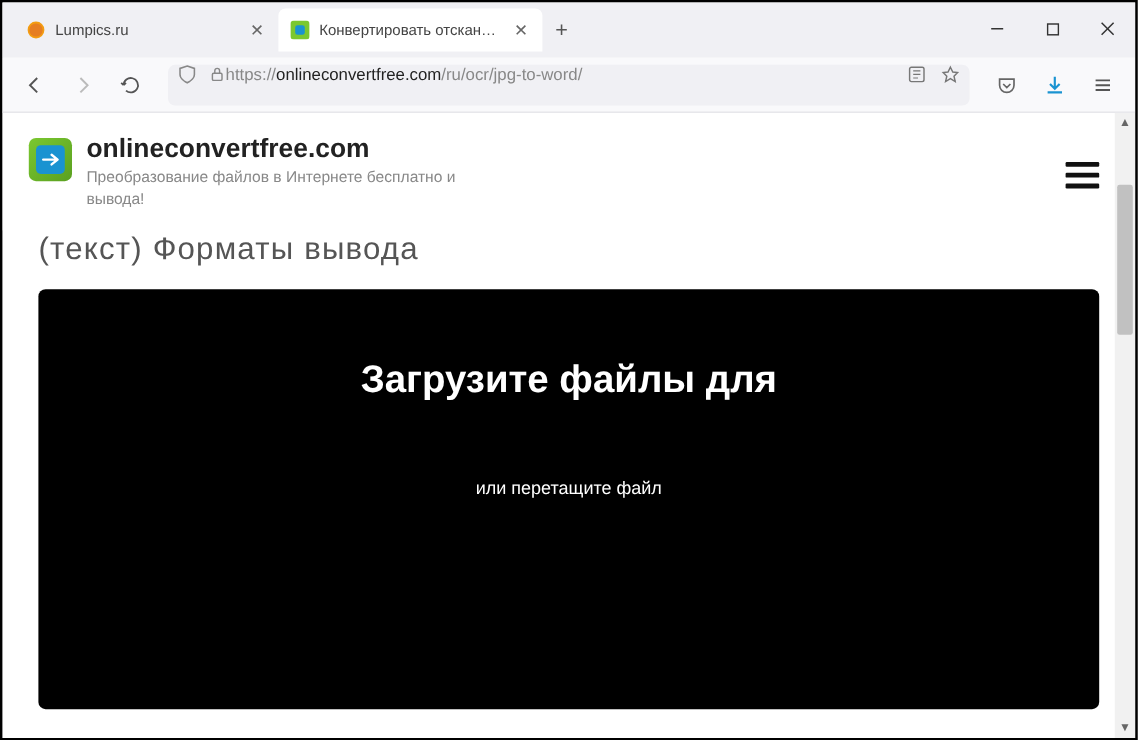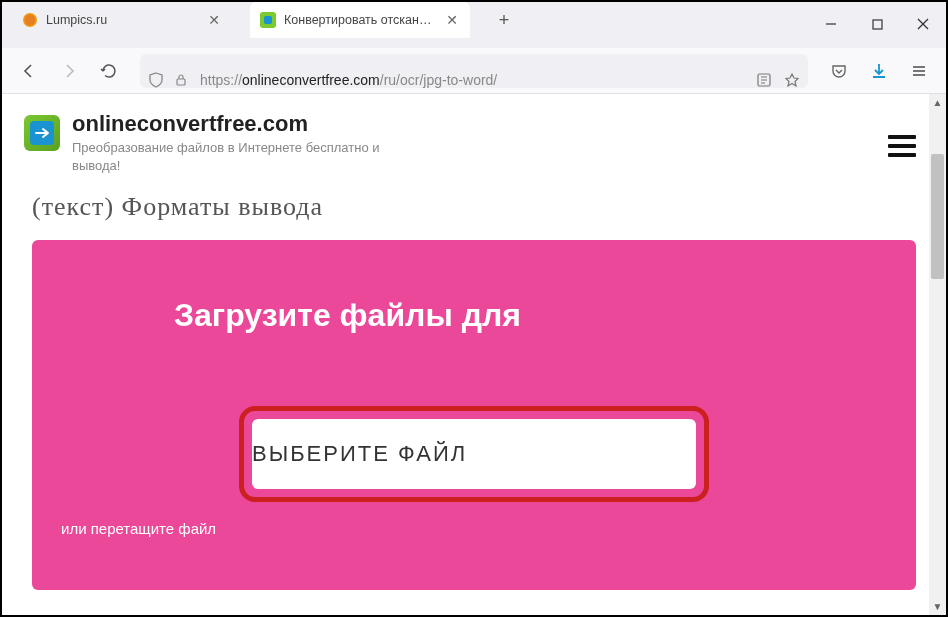--- a/index.html
+++ b/index.html
@@ -17,23 +17,23 @@
     .title-bar {
       height: 46px;
       background: #f0f0f4;
       display: flex;
       align-items: center;
       padding-left: 10px;
       position: relative;
     }
     .tabs {
       display: flex;
-      align-items: flex-start;
+      align-items: center;
       height: 100%;
-      gap: 18px;
+      gap: 0;
     }
     .tab {
       display: flex;
       align-items: center;
       height: 36px;
       min-width: 220px;
       max-width: 220px;
       padding: 0 10px;
       border-radius: 6px 6px 0 0;
       font-size: 12.5px;
@@ -112,23 +112,23 @@
       cursor: pointer;
       color: #555;
     }
     .nav-btn.disabled { color: #bbb; cursor: default; }
     .address-bar {
       flex: 1;
       height: 34px;
       background: #f0f0f4;
       border-radius: 6px;
       display: flex;
-      align-items: flex-end;
+      align-items: flex-start;
       padding: 0 8px;
-      gap: 12px;
+      gap: 0;
       font-size: 14px;
       color: #888;
       margin: 0 8px;
     }
     .addr-icons-left { display: flex; gap: 10px; align-items: center; }
     .addr-text { flex: 1; }
     .addr-text .domain { color: #222; }
     .addr-icons-right { display: flex; gap: 12px; align-items: center; color: #666; }
 
     
@@ -198,28 +198,28 @@
       background: #111;
       margin: 5px 0;
       border-radius: 1px;
     }
 
     .cutoff-text {
       padding: 0 30px 6px;
       font-size: 26px;
       color: #555;
       letter-spacing: 1px;
-      font-family: Liberation Serif, serif;
     }
 
     .upload-area {
       margin: 12px 30px 0;
-      background: #ec4899;
+      background: #000000;
       border-radius: 6px;
       padding: 54px 29px 40px;
+      text-align: center;
       color: #fff;
       height: 350px;
     }
     .upload-title {
       font-size: 32px;
       font-weight: 700;
       line-height: 1.35;
       max-width: 600px;
       margin: 0 auto;
     }
@@ -419,23 +419,20 @@
     </div>
   </div>
 
   <div class="cutoff-text">(текст) Форматы вывода</div>
 
   <div class="upload-area">
     <div class="upload-title">
       <span>Загрузите файлы для</span><br>
       <br>
     </div>
-    <div class="select-button-wrap">
-      <div class="select-button">ВЫБЕРИТЕ ФАЙЛ</div>
-    </div>
     <div class="drag-hint">или перетащите файл</div>
   </div>
 
 </div>
 
 <div class="scrollbar">
   <div class="scroll-arrow up">▲</div>
   <div class="scroll-thumb"></div>
   <div class="scroll-arrow down">▼</div>
 </div>

